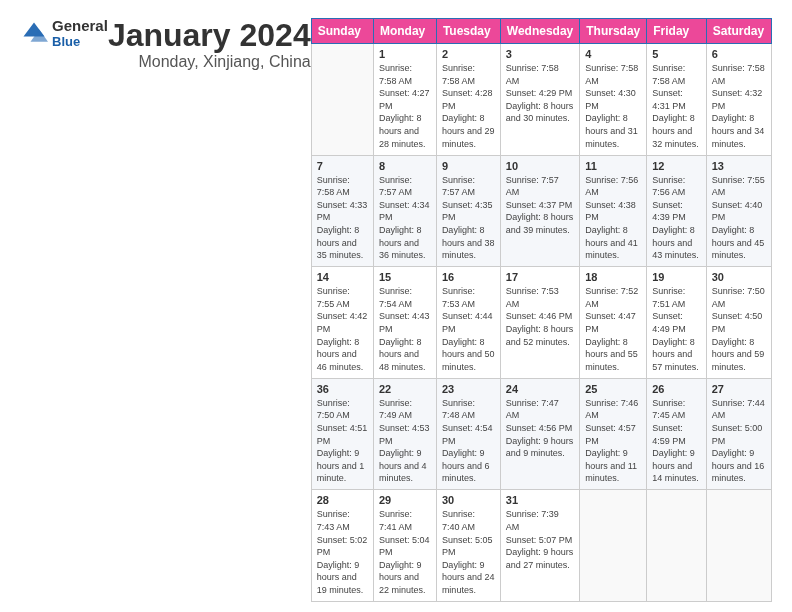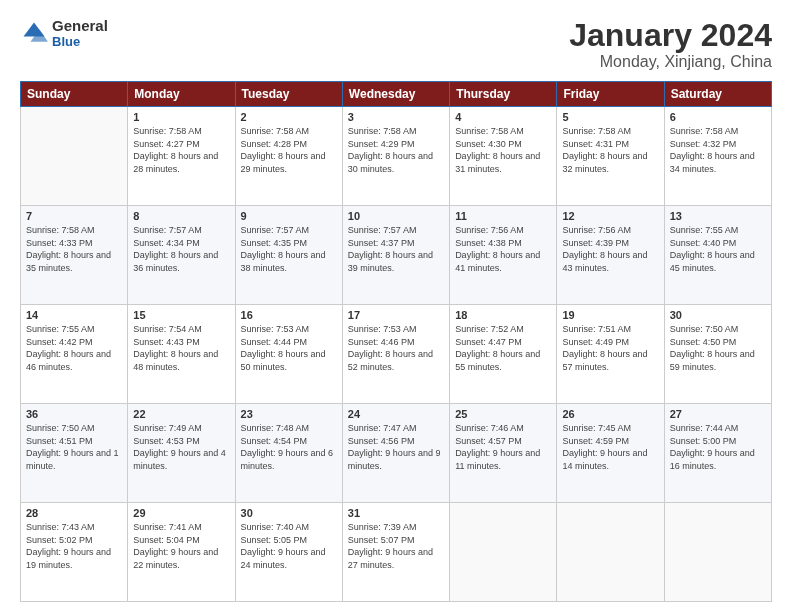--- a/index.html
+++ b/index.html
@@ -8,21 +8,20 @@
       background: #fff;
       width: 792px;
       height: 612px;
       overflow: hidden;
     }
     .page {
       width: 792px;
       height: 612px;
       padding: 18px 20px 10px 20px;
       display: flex;
-      flex-direction: column;
     }
     .header {
       display: flex;
       justify-content: space-between;
       align-items: flex-start;
       margin-bottom: 10px;
     }
     .logo {
       display: flex;
       align-items: center;
@@ -59,21 +58,21 @@
     .location-title {
       font-size: 16px;
       color: #555;
     }
     .calendar-table {
       width: 100%;
       border-collapse: collapse;
       flex: 1;
     }
     .calendar-table th {
-      background-color: #7f1d1d;
+      background-color: #ec4899;
       color: #fff;
       font-size: 12px;
       font-weight: bold;
       padding: 5px 6px;
       text-align: left;
       border: 1px solid #2a6db5;
     }
     .calendar-table td {
       border: 1px solid #ccc;
       vertical-align: top;

